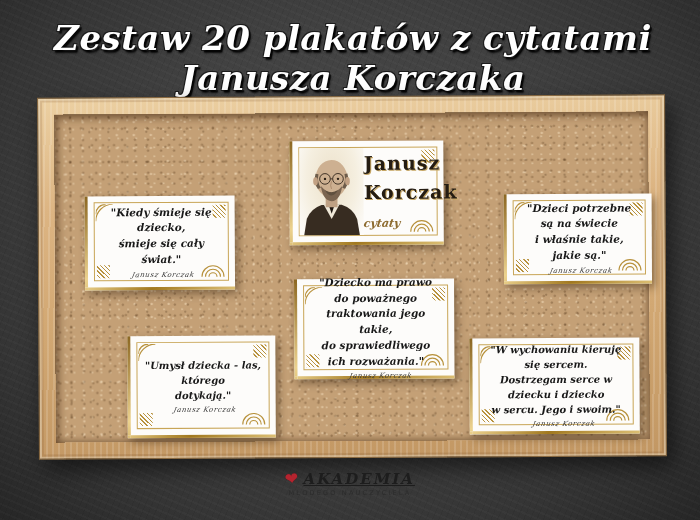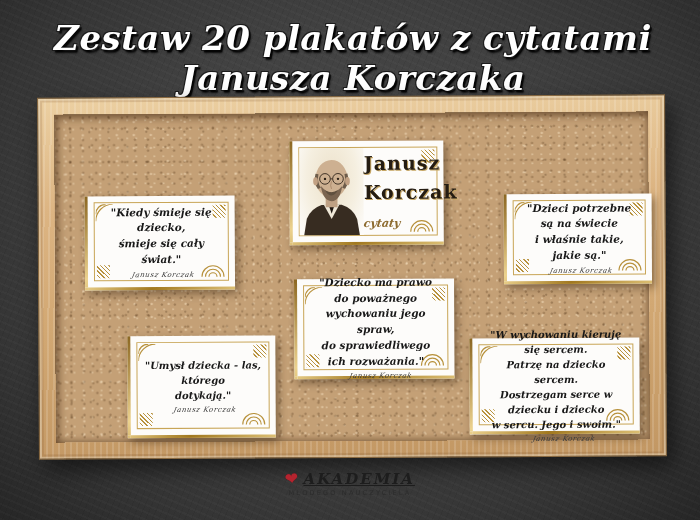--- a/index.html
+++ b/index.html
@@ -176,21 +176,21 @@
         </svg>
         <div class="orn hatch orn-tr"></div>
         <div class="orn hatch orn-bl"></div>
         <svg class="orn orn-br" viewBox="0 0 26 17">
           <path class="goldline" d="M2 15 A 11 11 0 0 1 24 15"></path>
             <path class="goldline" d="M5.5 15 A 7.5 7.5 0 0 1 20.5 15"></path>
             <path class="goldline" d="M9 15 A 4 4 0 0 1 17 15"></path>
         </svg>
         <div class="quote">
           <div>"Dziecko ma prawo do poważnego</div>
-          <div>wychowaniu jego spraw,</div>
+          <div>traktowania jego takie,</div>
           <div>do sprawiedliwego ich rozważania."</div>
           <div class="sig">Janusz Korczak</div>
         </div>
       </div>
 
       <div class="card c-bl">
         <div class="cardline"></div>
         <svg class="orn orn-tl" viewBox="0 0 20 20">
           <path class="goldline" d="M0 10 A 10 10 0 0 1 10 0"></path>
             <path class="goldline" d="M0 17 A 17 17 0 0 1 17 0"></path>
@@ -217,21 +217,20 @@
         </svg>
         <div class="orn hatch orn-tr"></div>
         <div class="orn hatch orn-bl"></div>
         <svg class="orn orn-br" viewBox="0 0 26 17">
           <path class="goldline" d="M2 15 A 11 11 0 0 1 24 15"></path>
             <path class="goldline" d="M5.5 15 A 7.5 7.5 0 0 1 20.5 15"></path>
             <path class="goldline" d="M9 15 A 4 4 0 0 1 17 15"></path>
         </svg>
         <div class="quote" style="font-size:10px;">
           <div>"W wychowaniu kieruję się sercem.</div>
-          <div>Patrzę na dziecko sercem.</div>
           <div>Dostrzegam serce w dziecku i dziecko</div>
           <div>w sercu. Jego i swoim."</div>
           <div class="sig">Janusz Korczak</div>
         </div>
       </div>
 
     </div>
   </div>
 
   <div class="footer">

